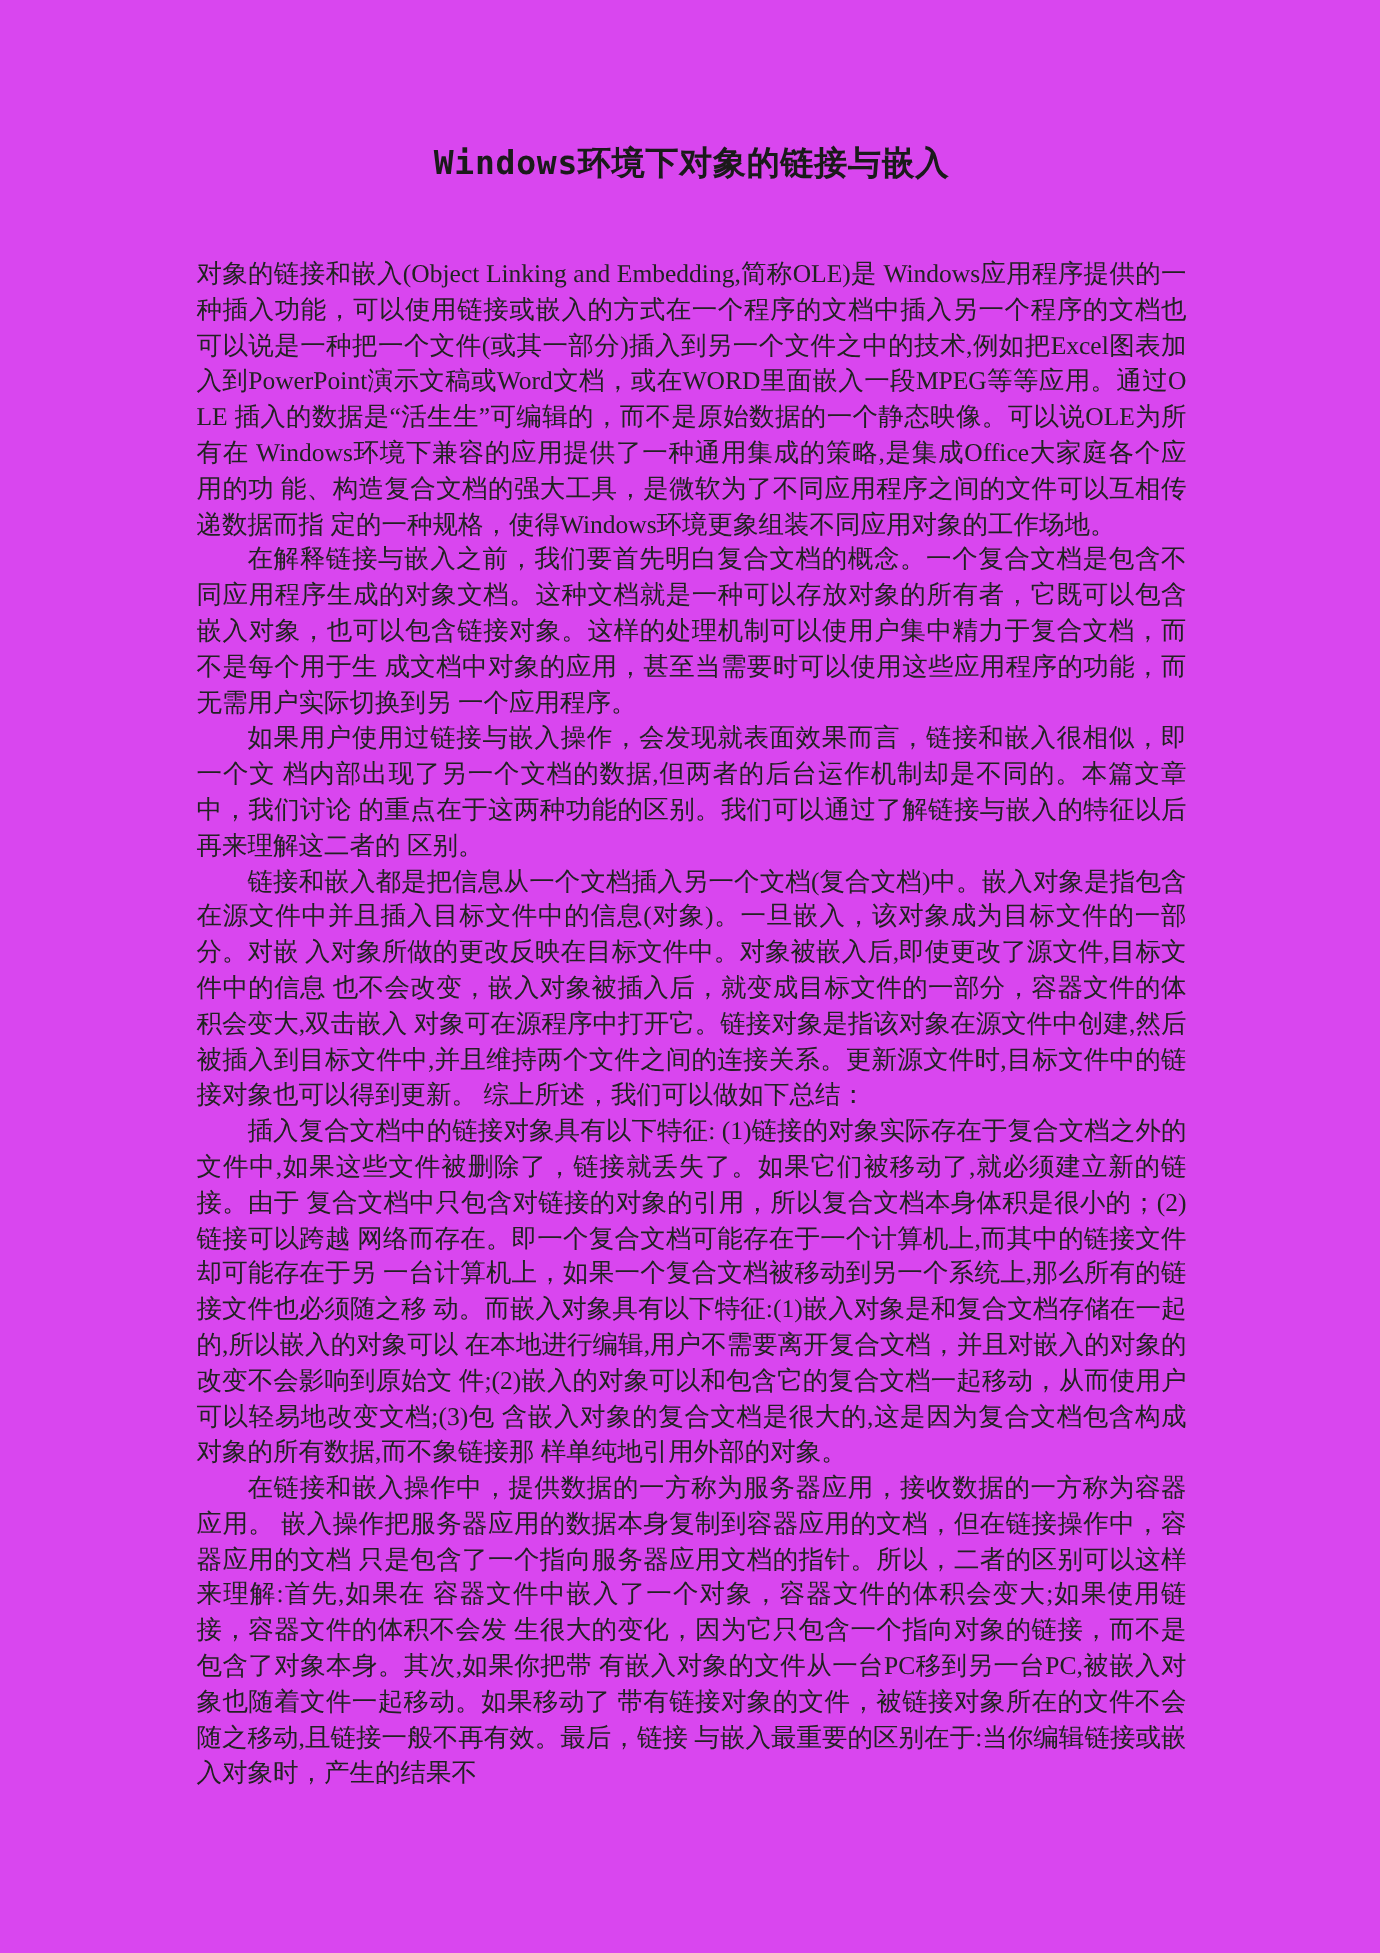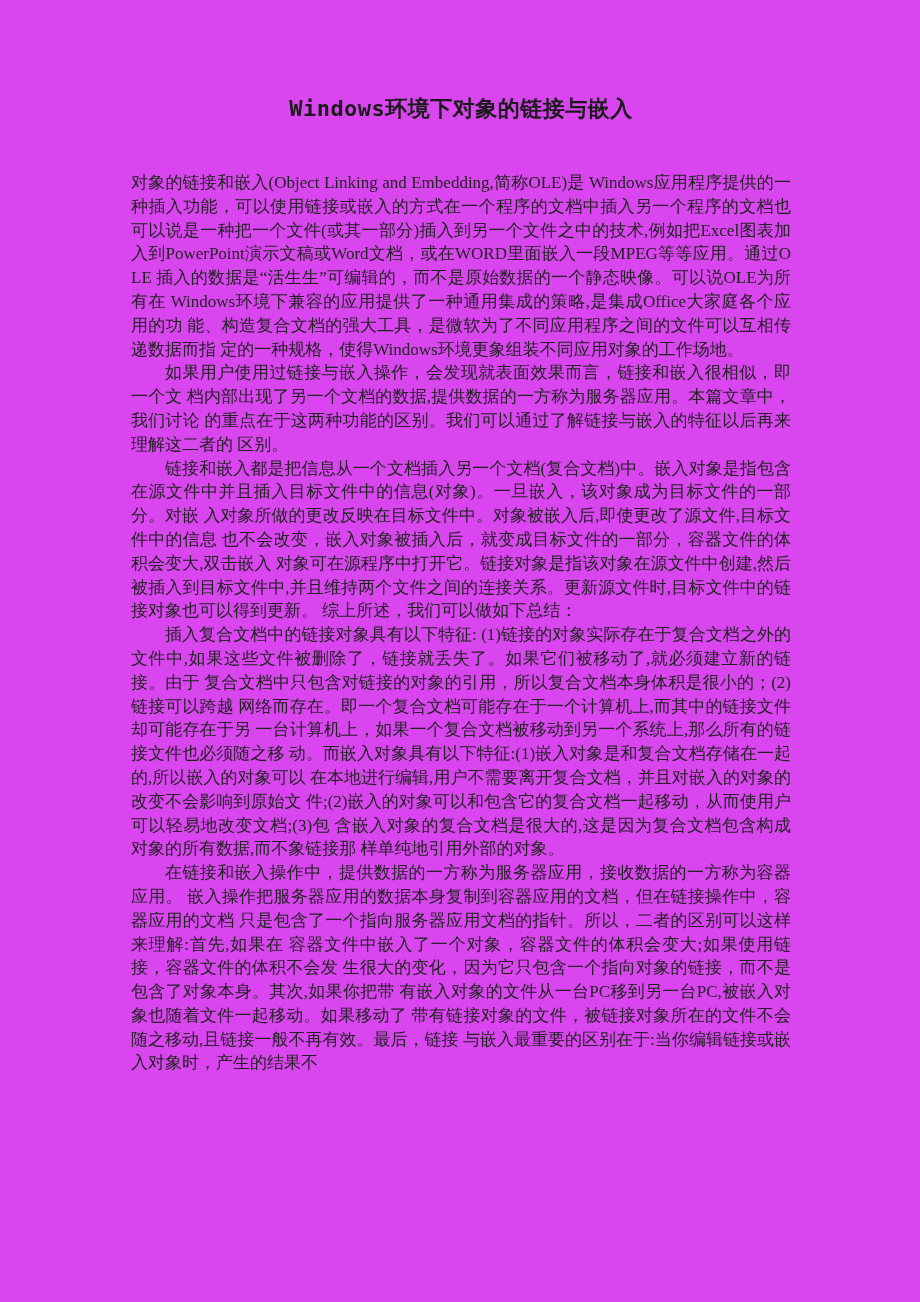--- a/index.html
+++ b/index.html
@@ -49,18 +49,19 @@
   }
 </style>
 </head>
 <body>
 
 <div class="page">
   <div class="doc-title">Windows环境下对象的链接与嵌入</div>
 
   <div class="doc-body">
     <p>对象的链接和嵌入(Object Linking and Embedding,简称OLE)是 Windows应用程序提供的一 种插入功能，可以使用链接或嵌入的方式在一个程序的文档中插入另一个程序的文档也可以说是一种把一个文件(或其一部分)插入到另一个文件之中的技术,例如把Excel图表加入到PowerPoint演示文稿或Word文档，或在WORD里面嵌入一段MPEG等等应用。通过OLE 插入的数据是“活生生”可编辑的，而不是原始数据的一个静态映像。可以说OLE为所有在 Windows环境下兼容的应用提供了一种通用集成的策略,是集成Office大家庭各个应用的功 能、构造复合文档的强大工具，是微软为了不同应用程序之间的文件可以互相传递数据而指 定的一种规格，使得Windows环境更象组装不同应用对象的工作场地。</p>
-    <p class="indented">如果用户使用过链接与嵌入操作，会发现就表面效果而言，链接和嵌入很相似，即一个文 档内部出现了另一个文档的数据,提供数据的一方称为服务器应用。本篇文章中，我们讨论 的重点在于这两种功能的区别。我们可以通过了解链接与嵌入的特征以后再来理解这二者的 区别。</p>
+    <p class="indented">在解释链接与嵌入之前，我们要首先明白复合文档的概念。一个复合文档是包含不同应用程序生成的对象文档。这种文档就是一种可以存放对象的所有者，它既可以包含嵌入对象，也可以包含链接对象。这样的处理机制可以使用户集中精力于复合文档，而不是每个用于生 成文档中对象的应用，甚至当需要时可以使用这些应用程序的功能，而无需用户实际切换到另 一个应用程序。</p>
+    <p class="indented">如果用户使用过链接与嵌入操作，会发现就表面效果而言，链接和嵌入很相似，即一个文 档内部出现了另一个文档的数据,但两者的后台运作机制却是不同的。本篇文章中，我们讨论 的重点在于这两种功能的区别。我们可以通过了解链接与嵌入的特征以后再来理解这二者的 区别。</p>
     <p class="indented">链接和嵌入都是把信息从一个文档插入另一个文档(复合文档)中。嵌入对象是指包含在源文件中并且插入目标文件中的信息(对象)。一旦嵌入，该对象成为目标文件的一部分。对嵌 入对象所做的更改反映在目标文件中。对象被嵌入后,即使更改了源文件,目标文件中的信息 也不会改变，嵌入对象被插入后，就变成目标文件的一部分，容器文件的体积会变大,双击嵌入 对象可在源程序中打开它。链接对象是指该对象在源文件中创建,然后被插入到目标文件中,并且维持两个文件之间的连接关系。更新源文件时,目标文件中的链接对象也可以得到更新。 综上所述，我们可以做如下总结：</p>
     <p class="indented">插入复合文档中的链接对象具有以下特征: (1)链接的对象实际存在于复合文档之外的文件中,如果这些文件被删除了，链接就丢失了。如果它们被移动了,就必须建立新的链接。由于 复合文档中只包含对链接的对象的引用，所以复合文档本身体积是很小的；(2)链接可以跨越 网络而存在。即一个复合文档可能存在于一个计算机上,而其中的链接文件却可能存在于另 一台计算机上，如果一个复合文档被移动到另一个系统上,那么所有的链接文件也必须随之移 动。而嵌入对象具有以下特征:(1)嵌入对象是和复合文档存储在一起的,所以嵌入的对象可以 在本地进行编辑,用户不需要离开复合文档，并且对嵌入的对象的改变不会影响到原始文 件;(2)嵌入的对象可以和包含它的复合文档一起移动，从而使用户可以轻易地改变文档;(3)包 含嵌入对象的复合文档是很大的,这是因为复合文档包含构成对象的所有数据,而不象链接那 样单纯地引用外部的对象。</p>
     <p class="indented">在链接和嵌入操作中，提供数据的一方称为服务器应用，接收数据的一方称为容器应用。 嵌入操作把服务器应用的数据本身复制到容器应用的文档，但在链接操作中，容器应用的文档 只是包含了一个指向服务器应用文档的指针。所以，二者的区别可以这样来理解:首先,如果在 容器文件中嵌入了一个对象，容器文件的体积会变大;如果使用链接，容器文件的体积不会发 生很大的变化，因为它只包含一个指向对象的链接，而不是包含了对象本身。其次,如果你把带 有嵌入对象的文件从一台PC移到另一台PC,被嵌入对象也随着文件一起移动。如果移动了 带有链接对象的文件，被链接对象所在的文件不会随之移动,且链接一般不再有效。最后，链接 与嵌入最重要的区别在于:当你编辑链接或嵌入对象时，产生的结果不</p>
   </div>
 </div>
 
 </body></html>

